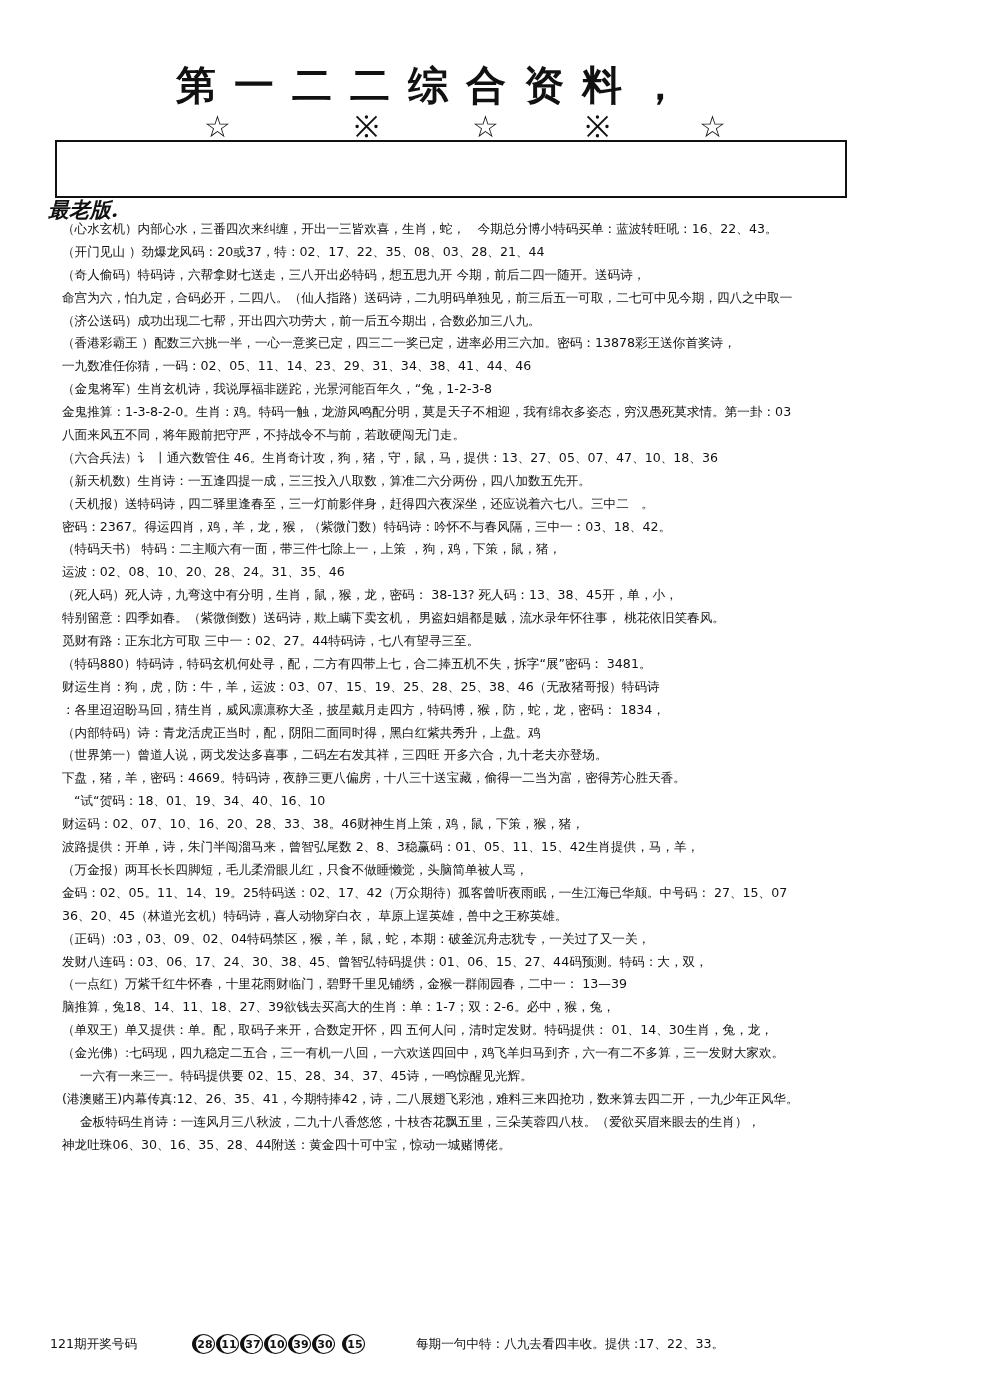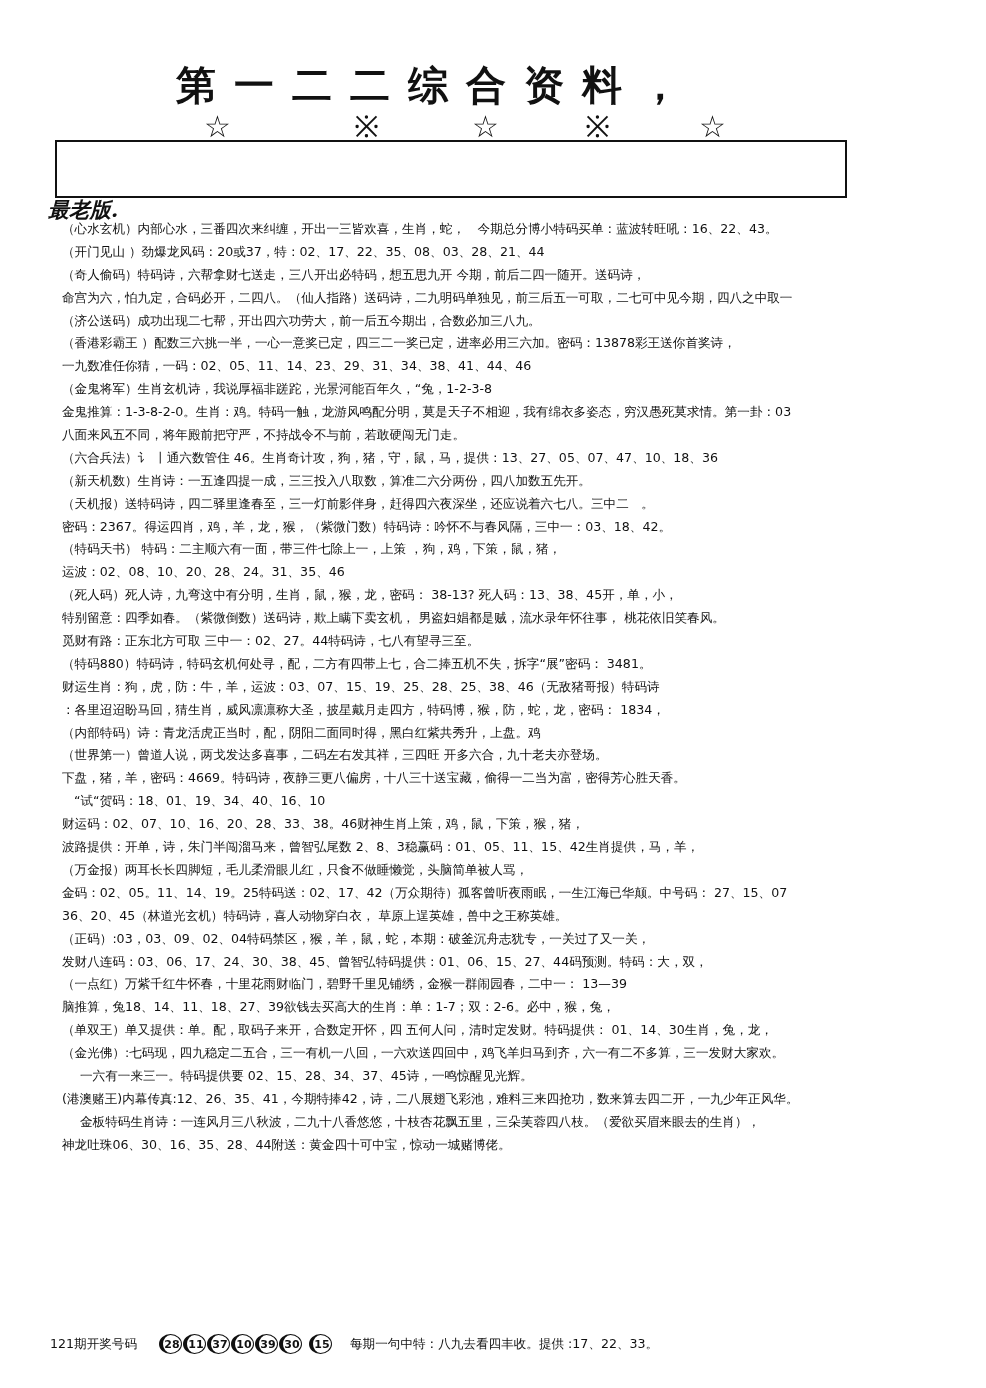--- a/index.html
+++ b/index.html
@@ -69,20 +69,21 @@
       height: 22.9px;
       line-height: 22.9px;
       white-space: nowrap;
       color: #111;
     }
     .line.indent1 { padding-left: 18px; }
     .line.indent2 { padding-left: 12px; }
     .draw-row {
       display: flex;
       align-items: center;
+      gap: 33px;
     }
     .balls {
       display: inline-flex;
       gap: 1px;
       margin-left: 22px;
       margin-right: 18px;
     }
     .ball {
       display: inline-flex;
       align-items: center;

